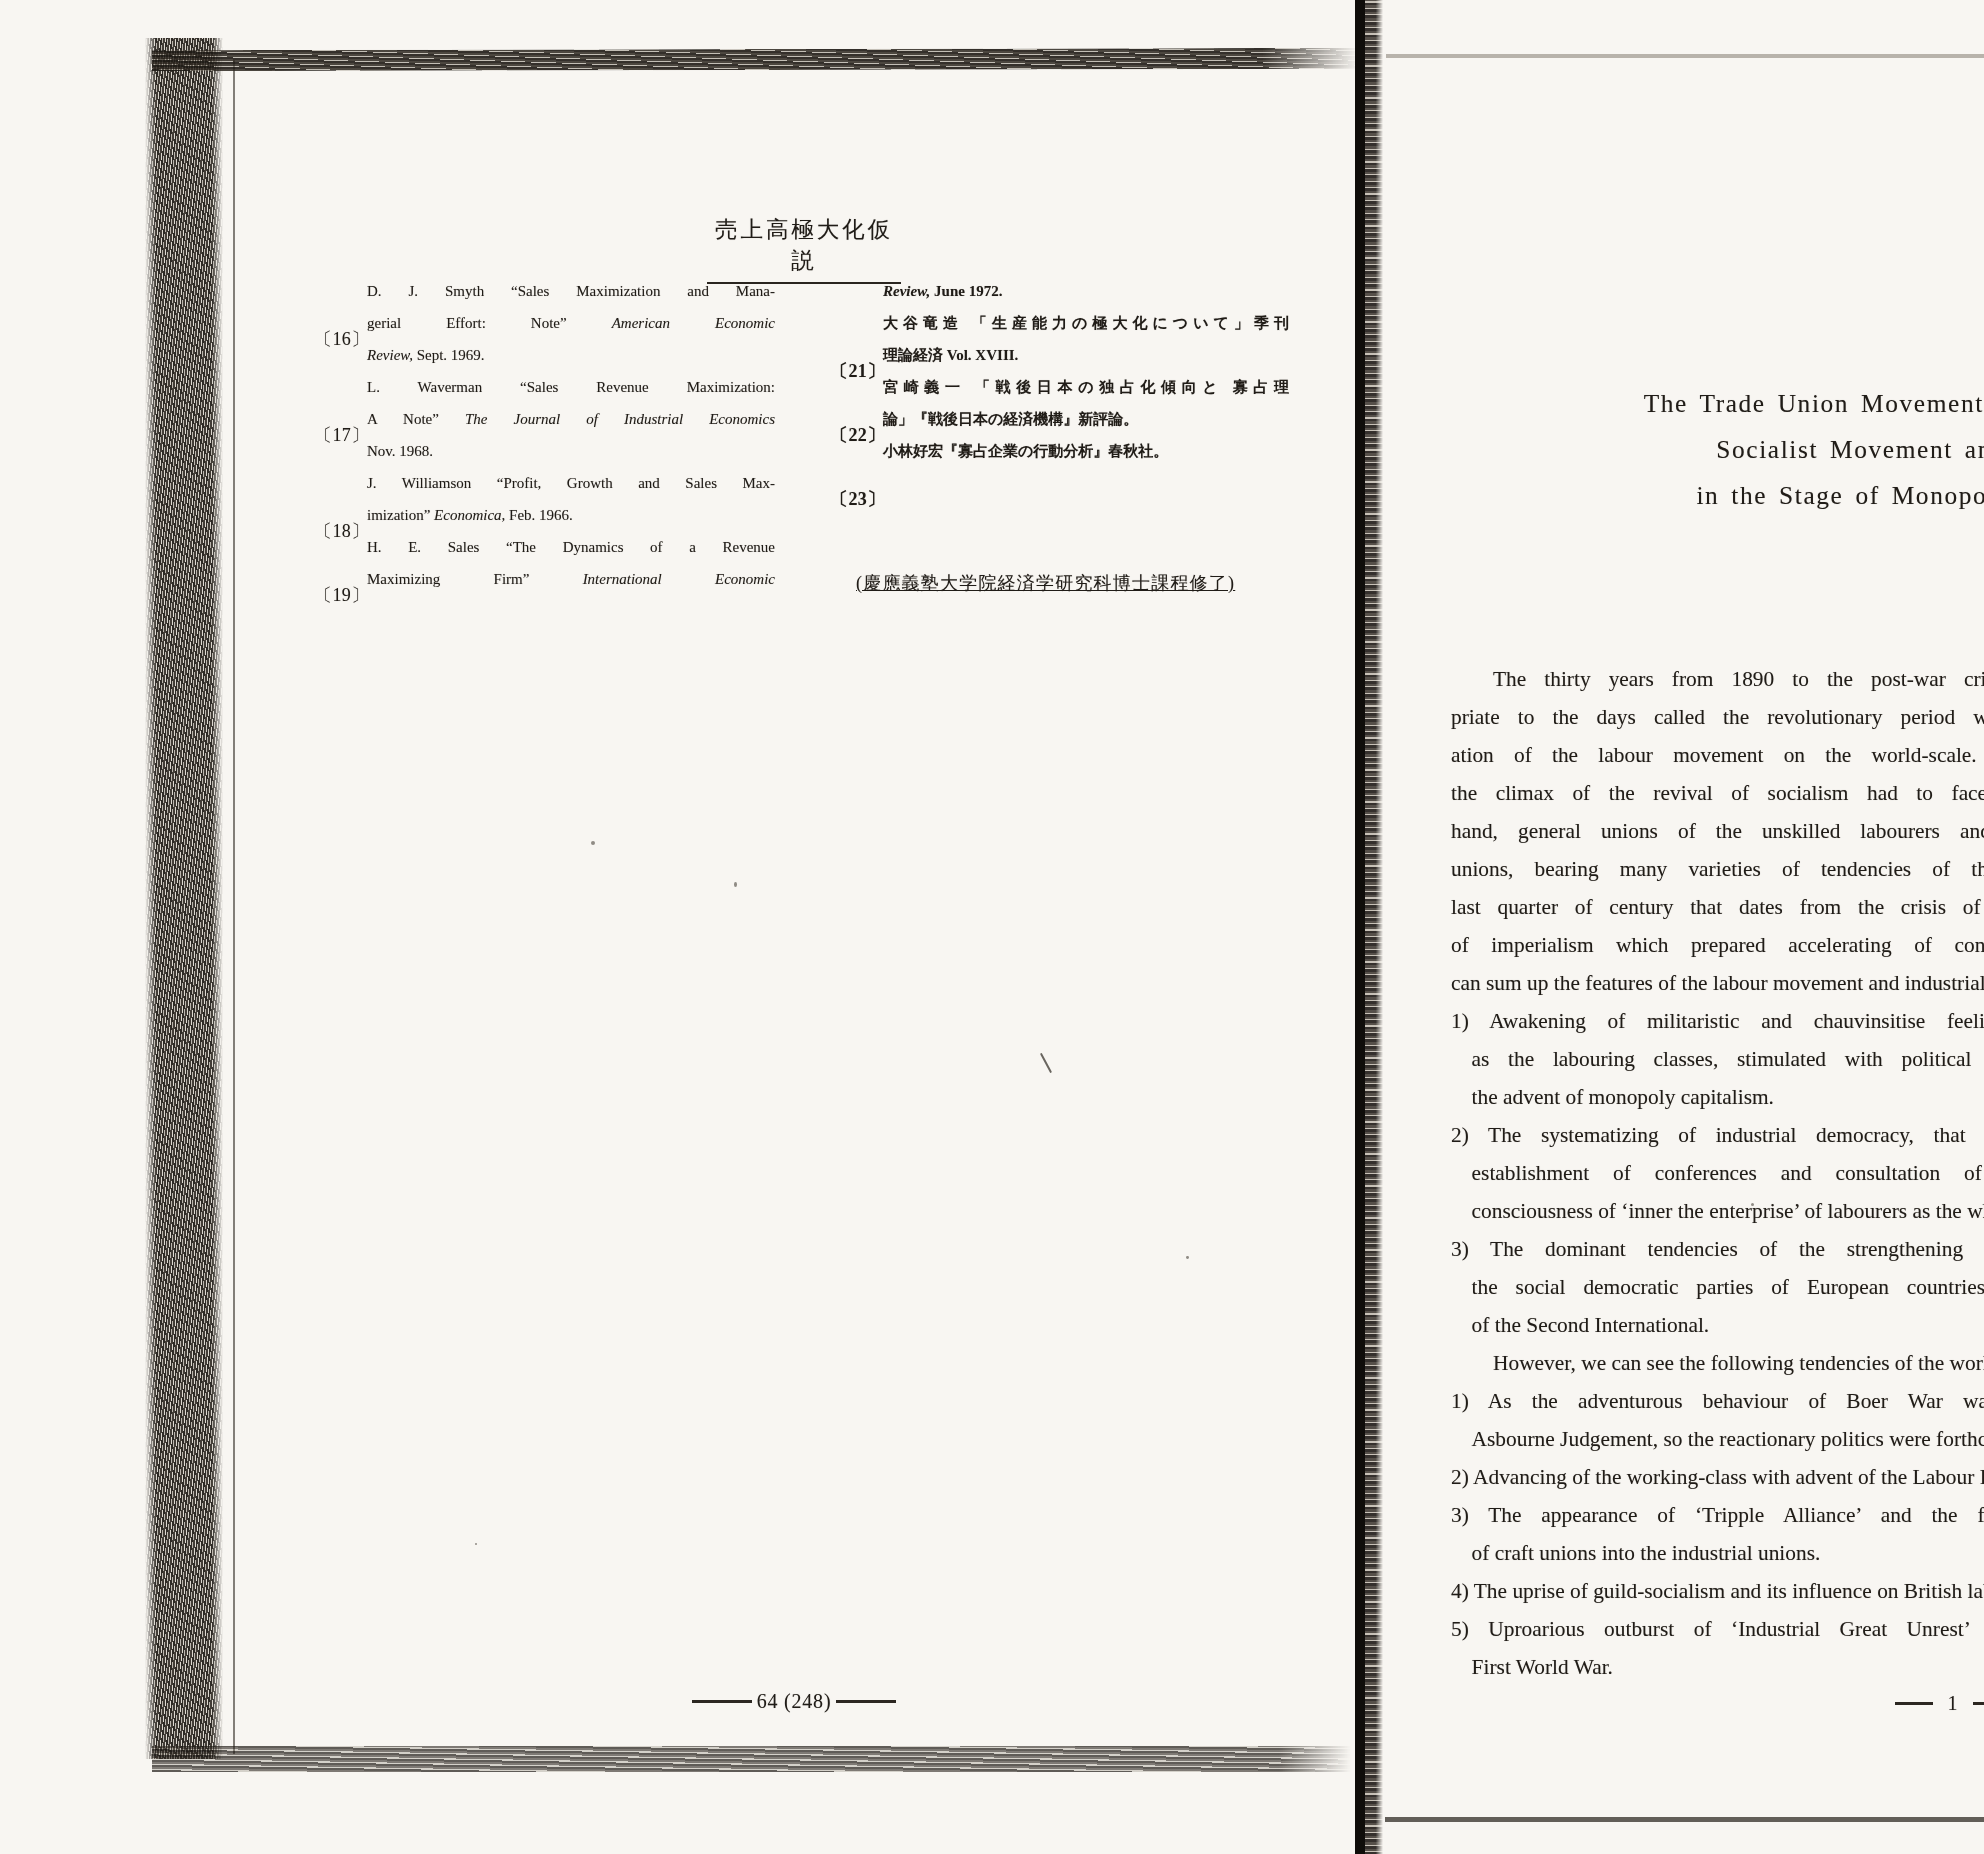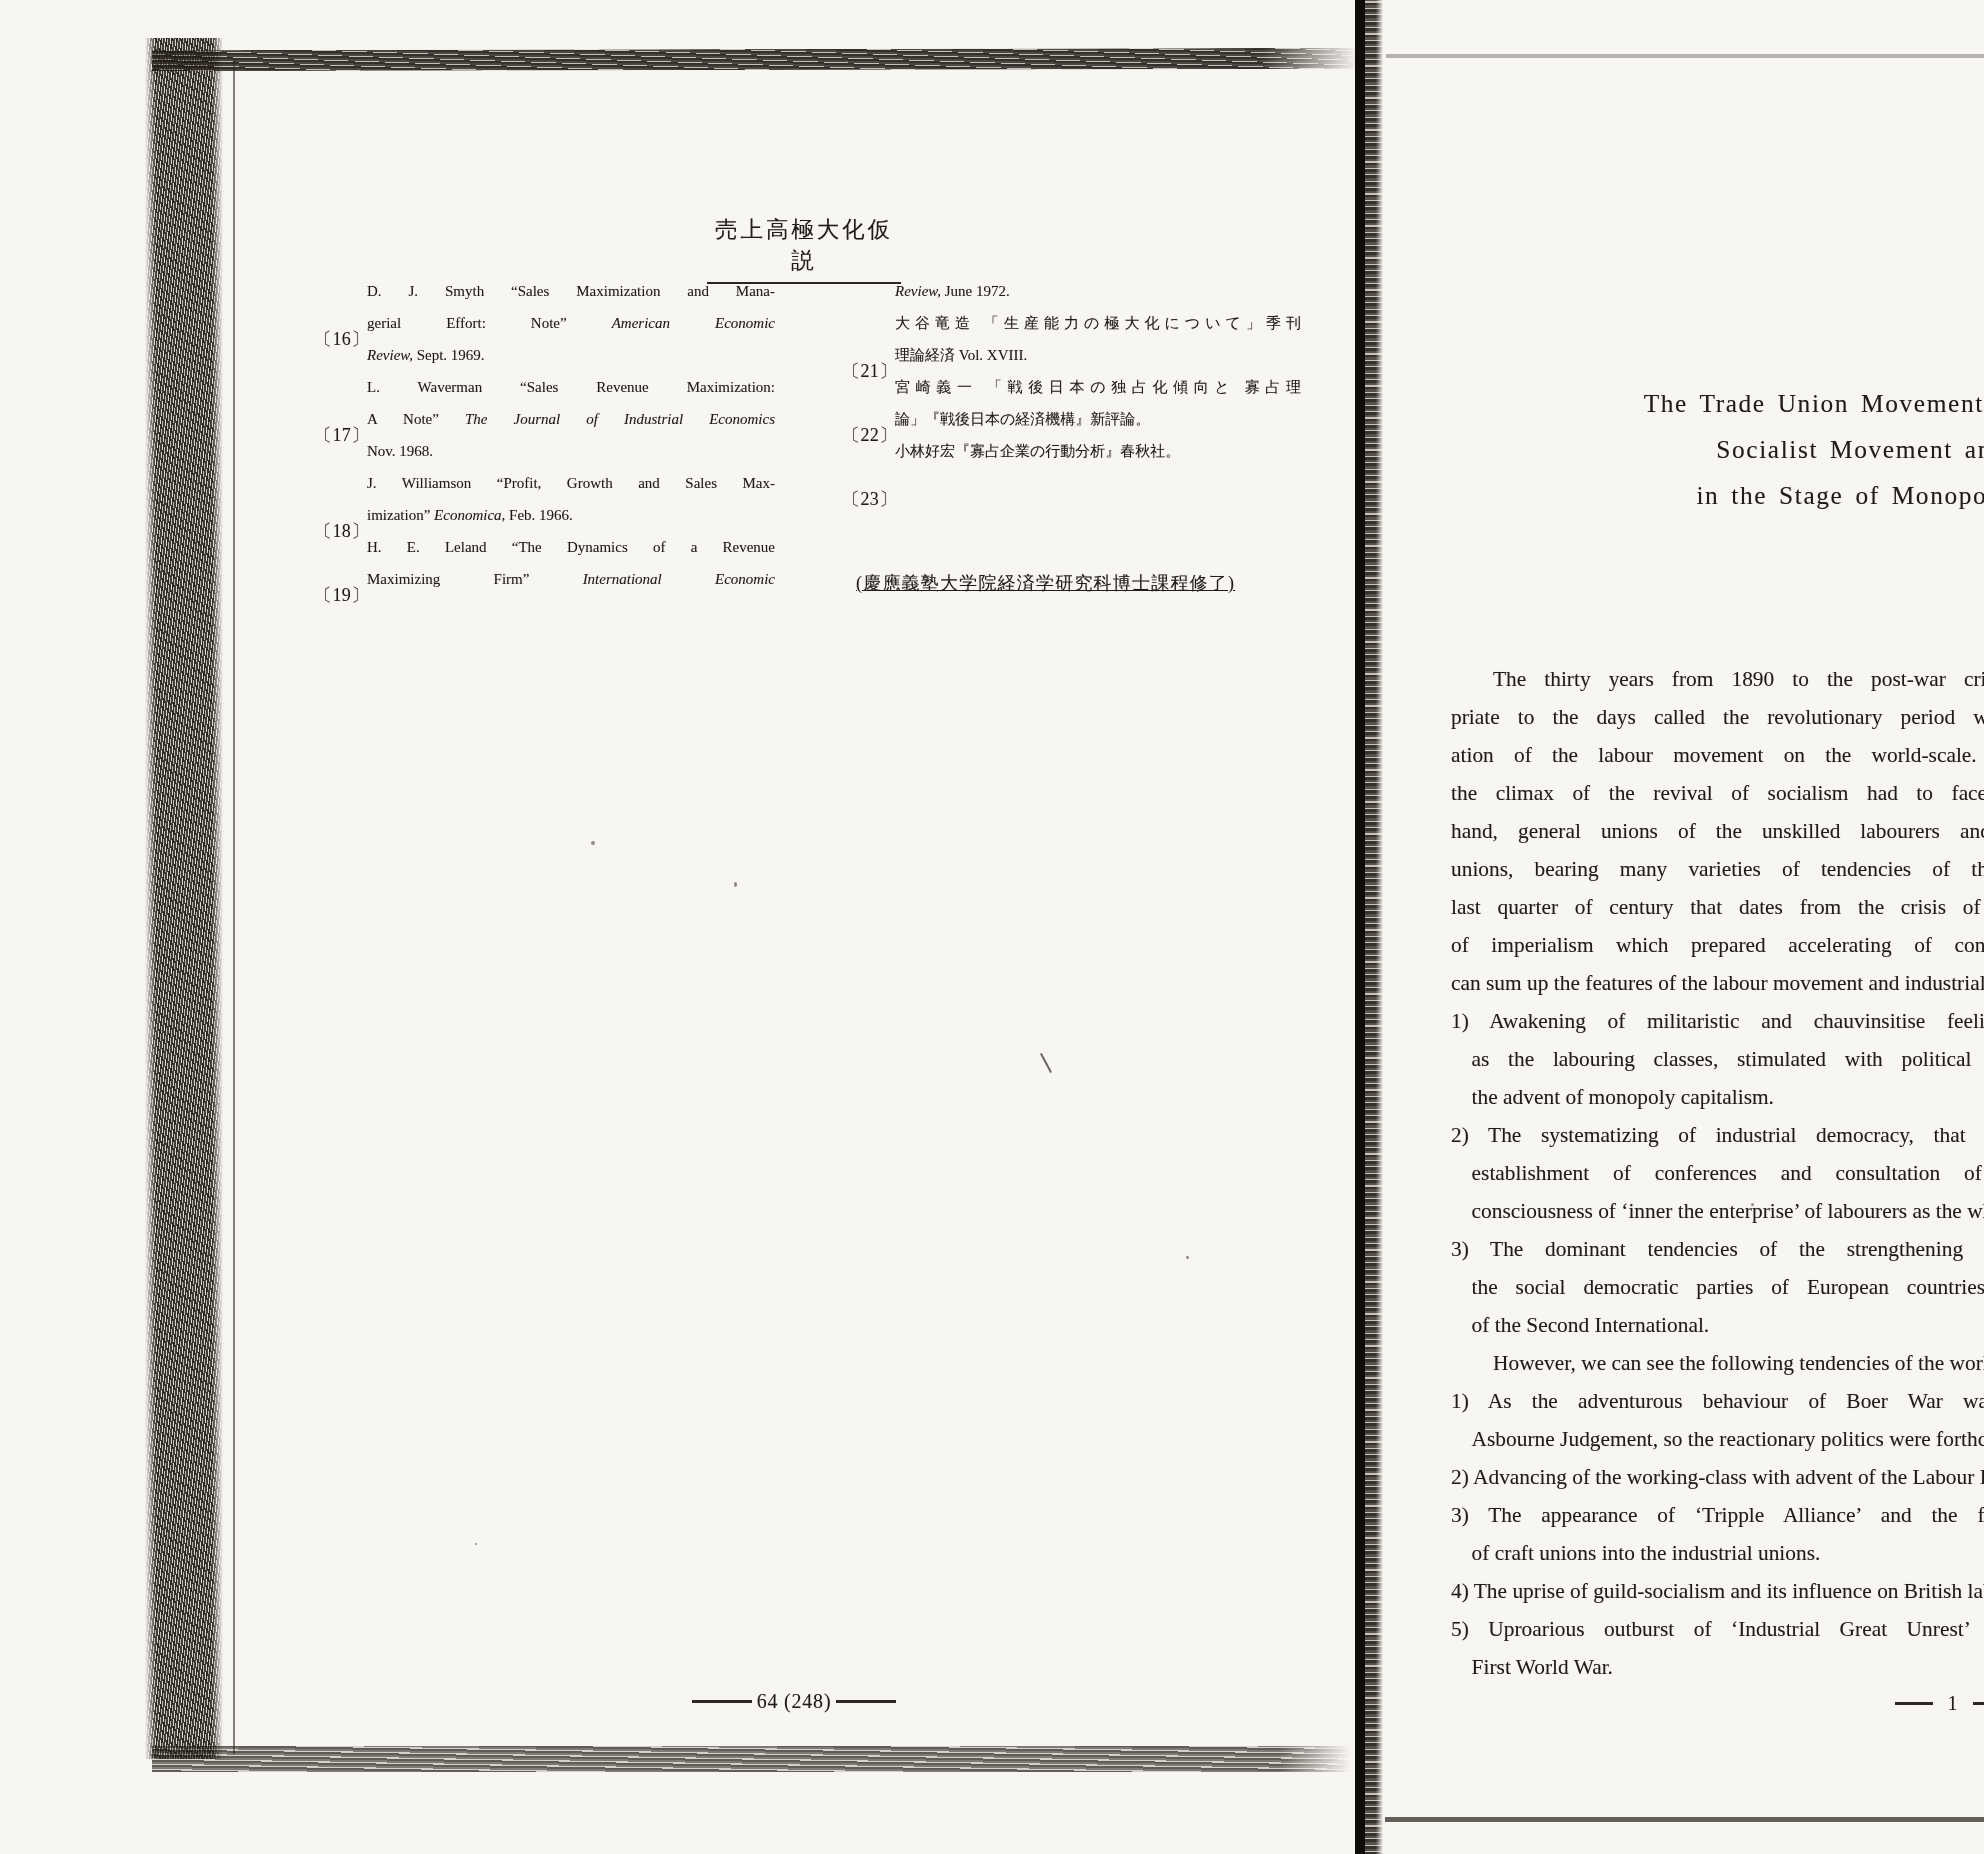--- a/index.html
+++ b/index.html
@@ -30,21 +30,21 @@
   .hairline-bottom-right{position:absolute;left:1385px;top:1817px;width:1092px;height:4.8px;background:rgba(40,35,28,.72);}
   .sp{position:absolute;background:#3a342c;border-radius:50%;opacity:.55;}
   .scratch{position:absolute;background:#2e2922;opacity:.7;border-radius:1.2px;}
 
   
   .running-head{position:absolute;left:687px;top:214px;width:214px;text-align:center;font-size:22.6px;letter-spacing:2.8px;}
   .running-head span{display:inline-block;border-bottom:2px solid #2a251f;padding-bottom:6.4px;margin-left:20px;}
   .refs{position:absolute;left:314px;top:275px;width:977px;}
   .ref-col{position:absolute;top:0;}
   .col-a{left:0;width:461px;}
-  .col-b{left:528px;width:459px;}
+  .col-b{left:516px;width:459px;font-weight:bold;}
   .ref-item{position:relative;padding-left:53px;}
   .ref-num{position:absolute;left:0;top:0;font-size:18px;line-height:32px;letter-spacing:0.4px;margin-top:48px;}
   .rl{font-size:15px;line-height:32px;}
   .j{text-align:justify;text-align-last:justify;}
   .it{font-style:italic;}
   .affil{position:absolute;left:856px;top:571px;font-size:18px;letter-spacing:1.2px;text-decoration:underline;}
   .footer{position:absolute;display:flex;align-items:center;justify-content:center;}
   .footer-left{left:631px;top:1690px;width:326px;gap:5px;}
   .footer-right{left:1814px;top:1692px;width:278px;gap:15px;}
   .dash{height:2.8px;background:#2c2721;}
@@ -126,21 +126,21 @@
             <span class="sg ink">J. Williamson “Profit, Growth and Sales Max-</span>
           </div>
           <div class="rl ink">
             <span class="sg ink">imization” </span><span class="sg it ink">Economica,</span><span class="sg ink"> Feb. 1966.</span>
           </div>
         </div>
 
         <div class="ref-item">
           <span class="ref-num ink">〔19〕</span>
           <div class="rl j ink">
-            <span class="sg ink">H. E. Leland “The Dynamics of a Revenue</span>
+            <span class="sg ink">H. E. Sales “The Dynamics of a Revenue</span>
           </div>
           <div class="rl j ink">
             <span class="sg ink">Maximizing Firm” </span><span class="sg it ink">International Economic</span>
           </div>
         </div>
       </div>
 
       <div class="ref-col col-b">
         <div class="ref-item">
           <div class="rl ink">

